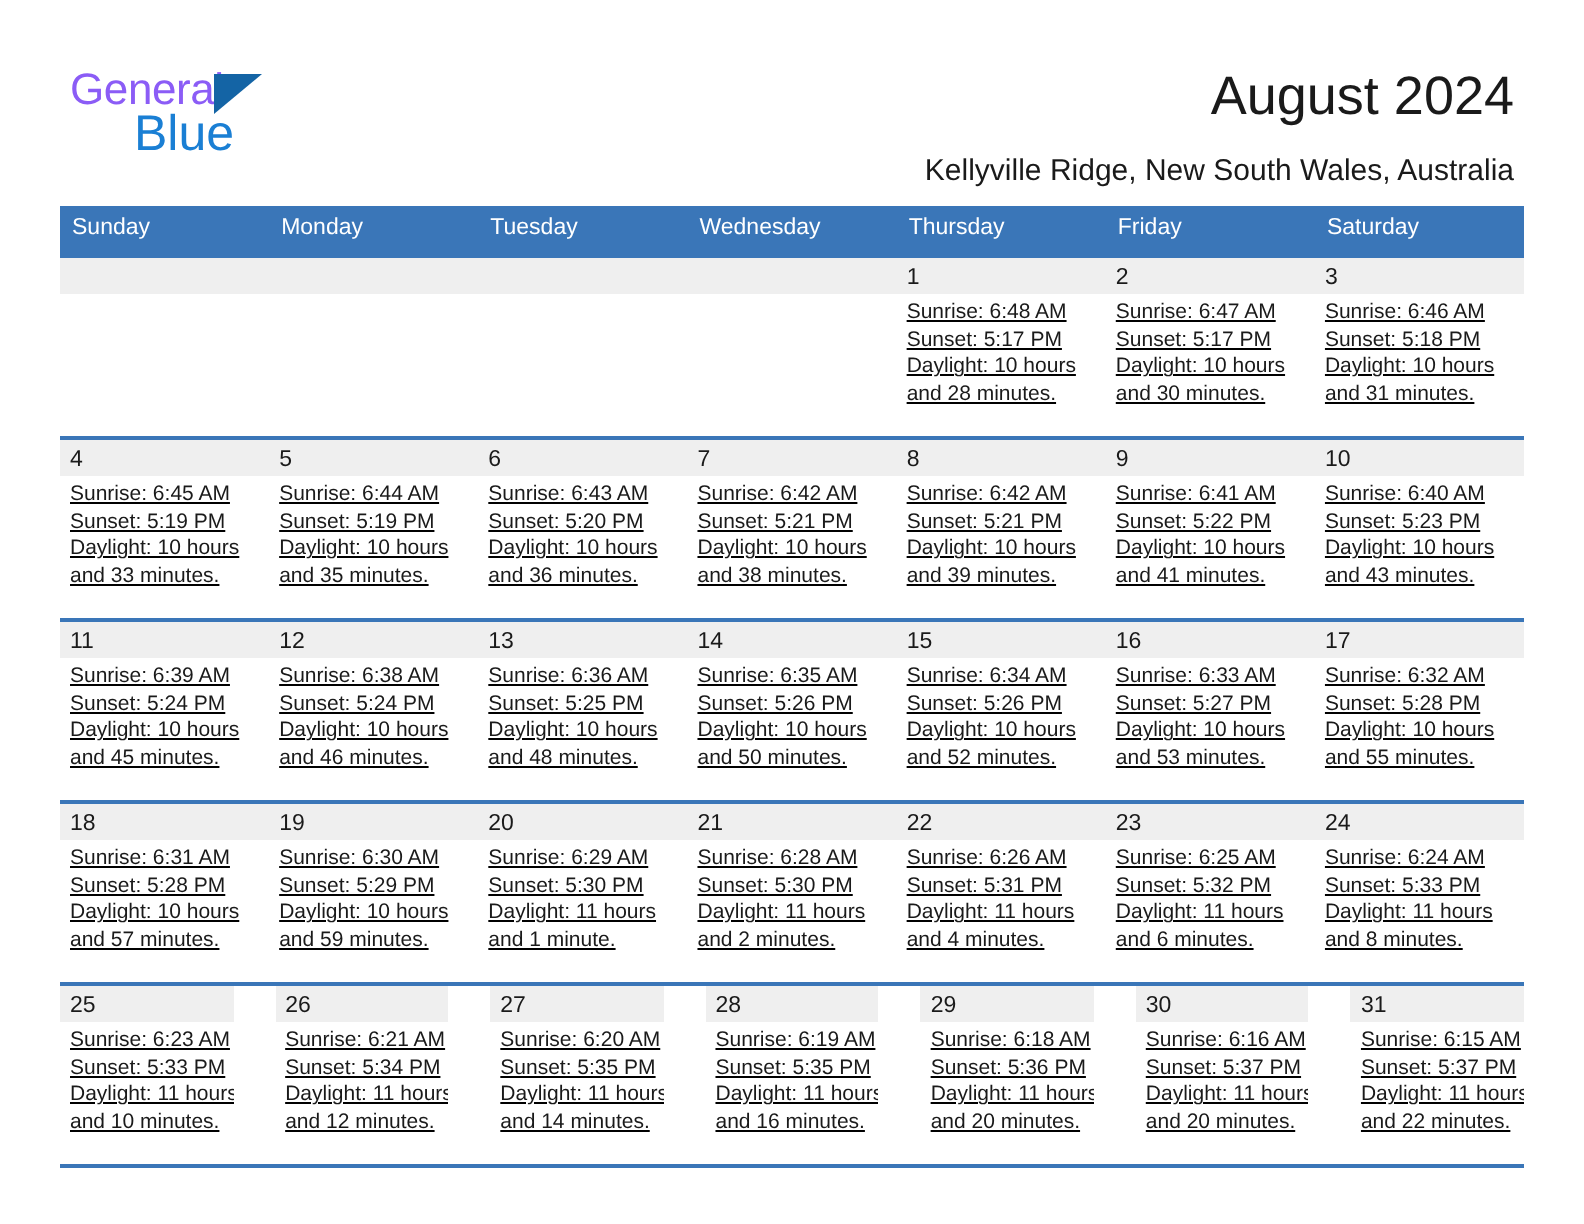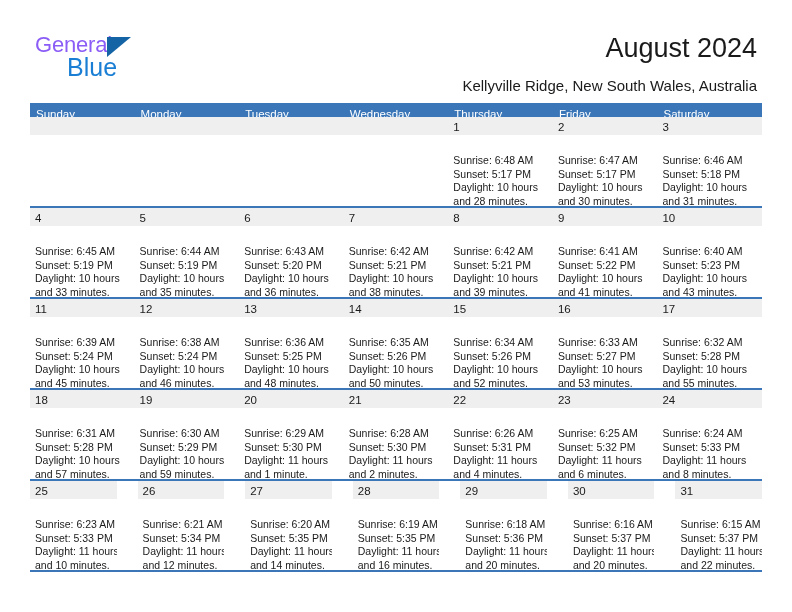--- a/index.html
+++ b/index.html
@@ -91,21 +91,21 @@
   
   .calendar {
     position: absolute;
     left: 30px;
     top: 103px;
     width: 732px;
   }
   .weekday-row {
     display: flex;
     width: 732px;
-    height: 14px;
+    height: 26px;
     background: #3a76b8;
   }
   .weekday {
     flex: 1 1 0;
     min-width: 0;
     color: #ffffff;
     font-size: 11.5px;
     line-height: 22px;
     padding-left: 6px;
     box-sizing: border-box;
@@ -138,21 +138,22 @@
     box-sizing: border-box;
     padding-left: 5px;
   }
   .day-number {
     font-size: 11.5px;
     line-height: 18px;
     color: #1a1a1a;
     display: inline-block;
   }
   .day-body {
-    padding: 19px 5px 0 5px;
+    padding: 3px 5px 0 5px;
+    text-decoration: underline;
   }
   .day-line {
     font-size: 10.5px;
     line-height: 13.6px;
     color: #1a1a1a;
     white-space: nowrap;
   }
 </style>
 </head>
 <body>

